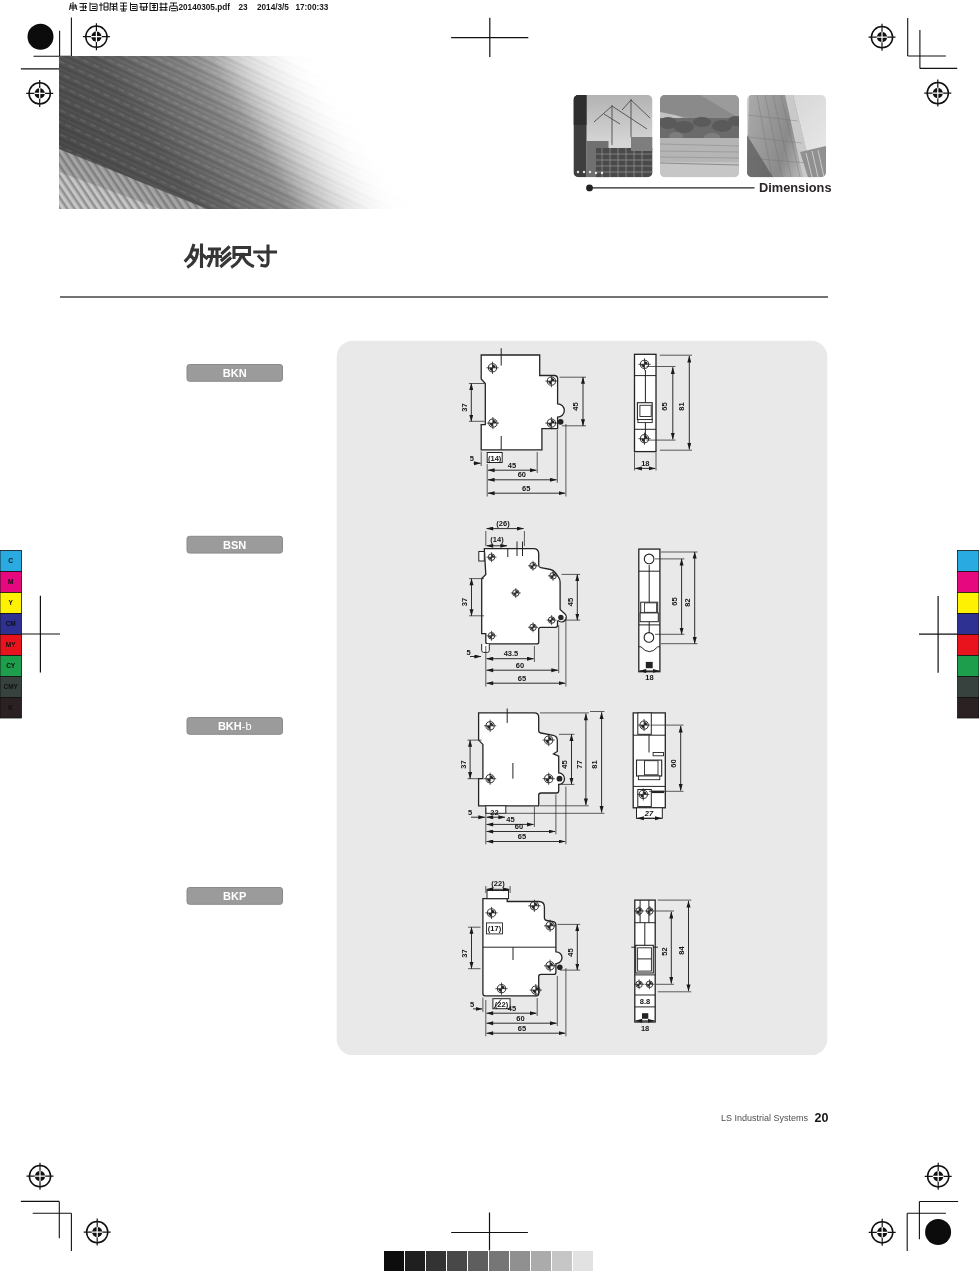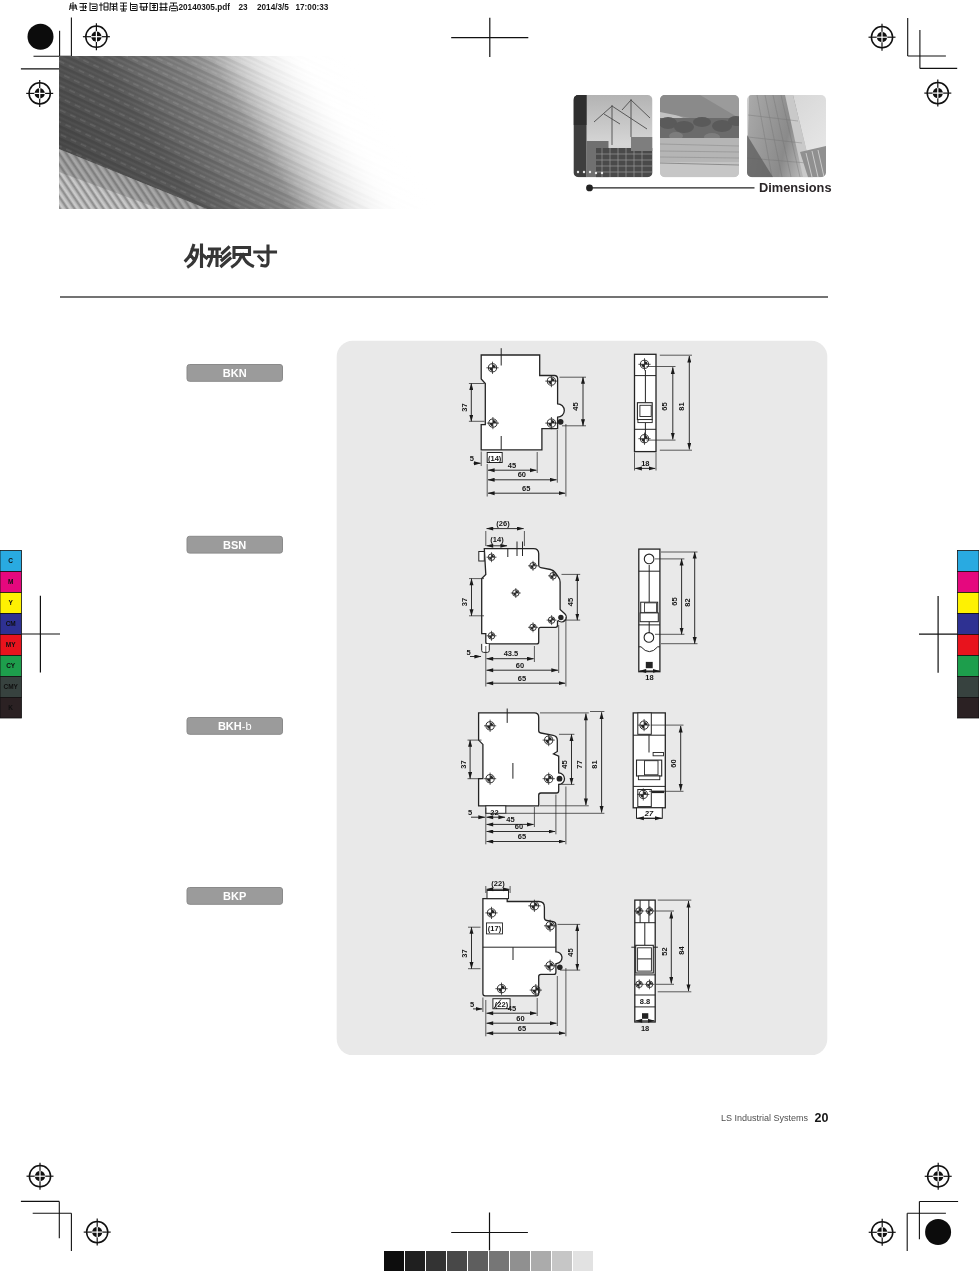--- a/index.html
+++ b/index.html
@@ -1,17 +1,17 @@
 <!DOCTYPE html>
 <html><head>
 <meta charset="utf-8">
 <style>
 html,body{margin:0;padding:0;}
 body{width:979px;height:1273px;background:#ffffff;font-family:"Liberation Sans",sans-serif;}
-.page{position:relative;width:979px;height:1273px;overflow:hidden;}
+.page{position:relative;width:979px;height:1273px;overflow:hidden;border-radius:6px;}
 svg text{font-family:"Liberation Sans",sans-serif;}
 .dt{font-size:7.5px;font-weight:bold;fill:#161616;text-anchor:middle;}
 .ol{fill:#ffffff;stroke:#242424;stroke-width:1.3;}
 .il{stroke:#242424;stroke-width:1;fill:none;}
 .dl{stroke:#1a1a1a;stroke-width:0.9;fill:none;}
 .xl{stroke:#2a2a2a;stroke-width:0.75;fill:none;}
 </style>
 </head>
 <body>
 <div class="page">

